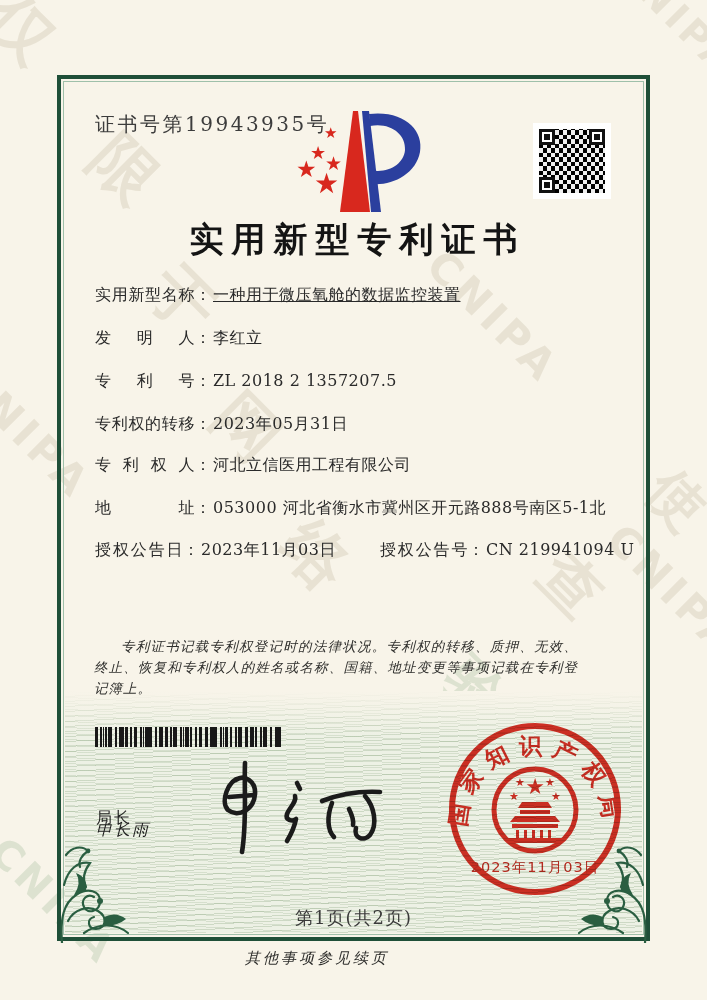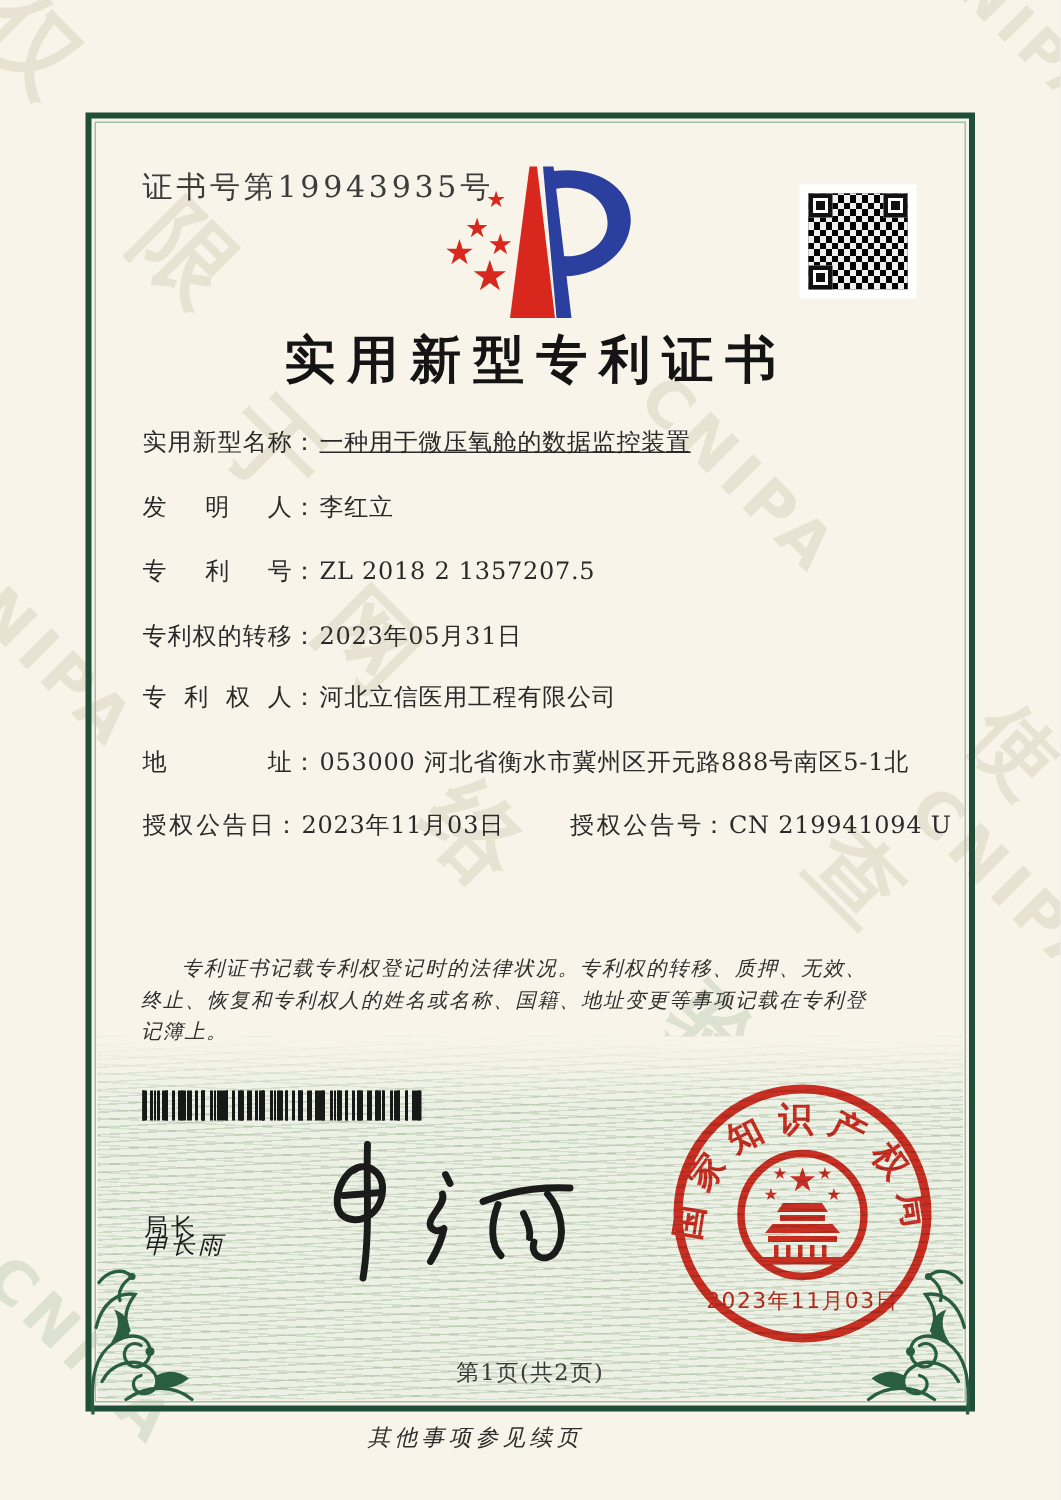--- a/index.html
+++ b/index.html
@@ -104,21 +104,21 @@
   }
   #signer-title { top:808px; }
   #signer-name  { top:820px;font-style:italic; }
   #signature { position:absolute; left:196px; top:750px; width:215px; height:110px; }
 
   #seal { position:absolute; left:446px; top:720px; width:178px; height:178px;
     mix-blend-mode:multiply; opacity:.95; }
 
   #page-info {
     position:absolute; left:57px; top:906px; width:593px; text-align:center;
-    font-size:15px; color:#3a3a3a; letter-spacing:1px;
+    font-size:18px; color:#3a3a3a; letter-spacing:1px;
   }
   #footer-note {
     position:absolute; left:0; top:949px; width:634px; text-align:center;
     font-size:15px; color:#2e2e2c; font-style:italic; letter-spacing:3px;
   }
 </style>
 </head>
 <body>
 
 <div id="page">

